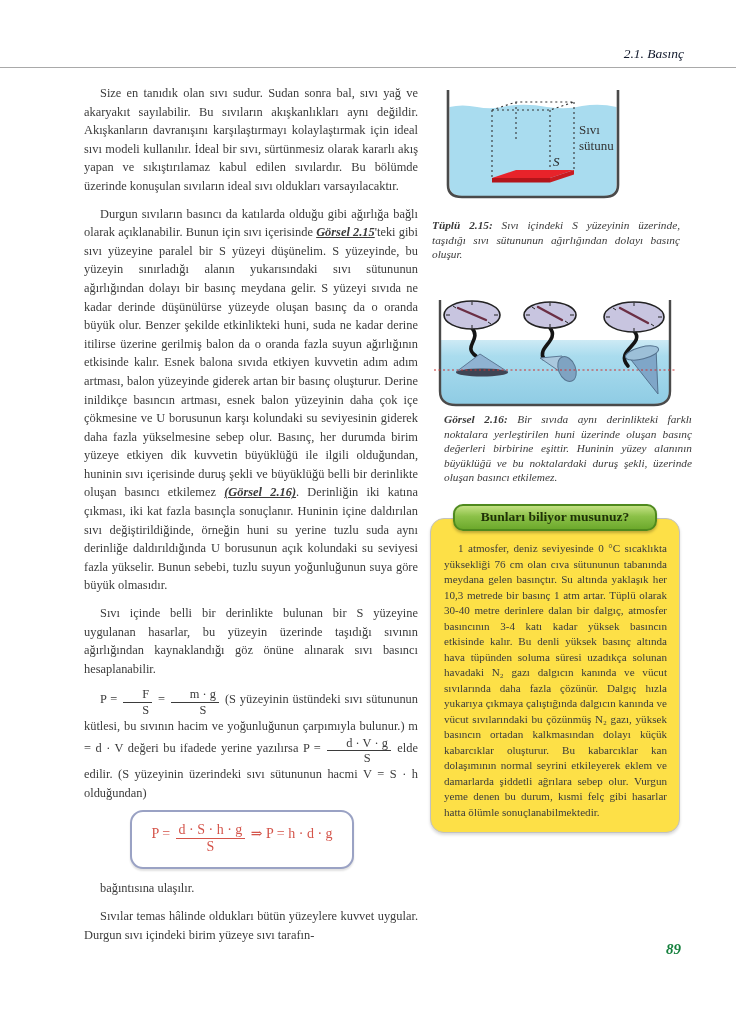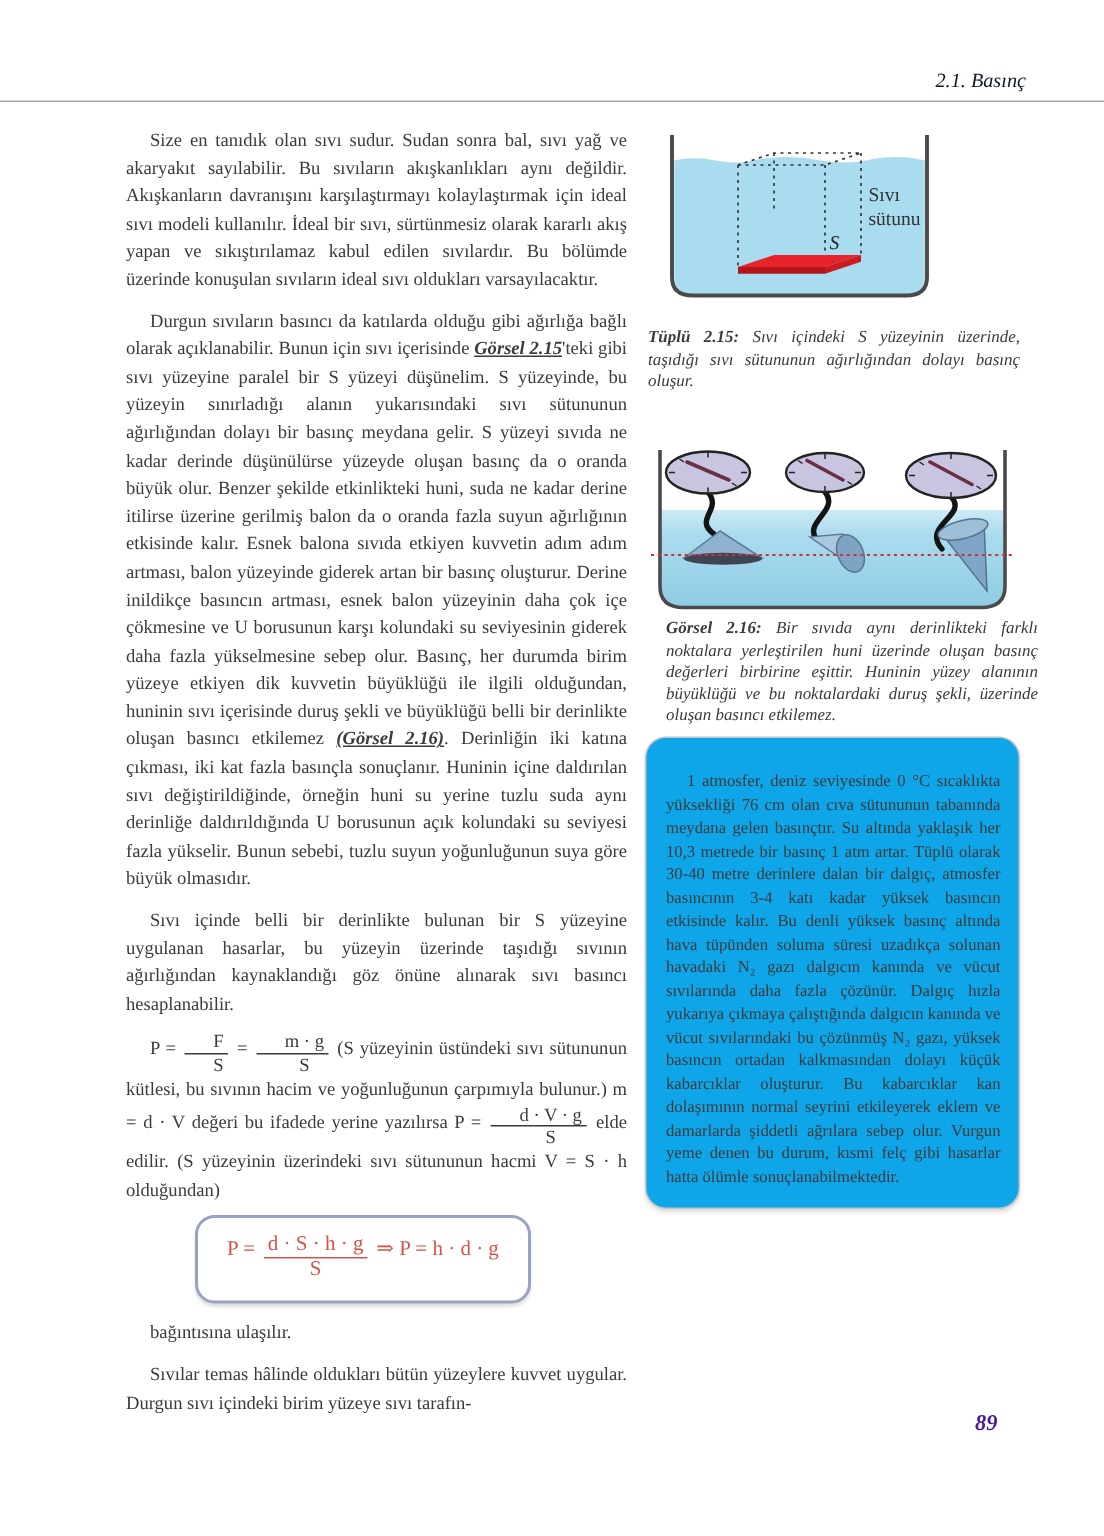--- a/index.html
+++ b/index.html
@@ -21,23 +21,23 @@
   .after-box{margin:4px 0 10px 0;text-indent:0;}
   
   .fig1-svg{position:absolute;left:432px;top:86px;width:246px;height:120px;}
   .fig2-svg{position:absolute;left:432px;top:296px;width:246px;height:112px;}
   .caption{position:absolute;left:432px;width:248px;font-size:11.3px;line-height:14.6px;font-style:italic;text-align:justify;color:#3a3a3a;}
   .caption .cap-bold{font-weight:bold;}
   #caption1{top:218px;}
   #caption2{top:412px;margin-left:12px;}
   .infobox-wrap{position:absolute;left:430px;top:504px;width:250px;}
   .info-pill{position:relative;z-index:2;width:188px;margin:0 auto;text-align:center;font-weight:bold;font-size:13.5px;color:#1f3107;background:linear-gradient(#c3e183,#8cc148 45%,#6ca92c);border:2px solid #4f8a1e;border-radius:10px;padding:3px 6px 4px 6px;box-shadow:0 2px 3px rgba(0,0,0,0.25);}
-  .info-body{position:relative;z-index:1;margin-top:-13px;background:#0ea5e9;border:1.5px solid #c2c2c2;border-radius:14px;box-shadow:0 2px 3px rgba(0,0,0,0.15);padding:22px 12px 12px 13px;font-size:11.1px;line-height:15.5px;text-align:justify;color:#3b3b3b;}
+  .info-body{position:relative;z-index:1;margin-top:-13px;background:#fde047;border:1.5px solid #c2c2c2;border-radius:14px;box-shadow:0 2px 3px rgba(0,0,0,0.15);padding:22px 12px 12px 13px;font-size:11.1px;line-height:15.5px;text-align:justify;color:#3b3b3b;}
   .info-body .indent{text-indent:14px;}
-  .page-num{position:absolute;left:650px;top:941px;font-weight:bold;font-style:italic;font-size:15px;color:#4c1d95;}
+  .page-num{position:absolute;left:666px;top:941px;font-weight:bold;font-style:italic;font-size:15px;color:#15803d;}
   svg text{font-family:"Liberation Serif","DejaVu Serif",serif;}
 </style>
 </head>
 <body>
 
 <div id="page">
 
   <div class="header-title">2.1. Basınç</div>
   <div class="header-rule"></div>
 
@@ -152,20 +152,21 @@
         <line x1="219" y1="28" x2="222" y2="30" stroke="#222" stroke-width="1"></line>
       </g>
     </g>
   </svg>
 
   <div class="caption" id="caption2">
     <span class="cap-bold">Görsel 2.16:</span><span> Bir sıvıda aynı derinlikteki farklı noktalara yerleştirilen huni üzerinde oluşan basınç değerleri birbirine eşittir. Huninin yüzey alanının büyüklüğü ve bu noktalardaki duruş şekli, üzerinde oluşan basıncı etkilemez.</span>
   </div>
 
   <div class="infobox-wrap">
+    <div class="info-pill">Bunları biliyor musunuz?</div>
     <div class="info-body">
       <div class="indent">1 atmosfer, deniz seviyesinde 0 °C sıcaklıkta yüksekliği 76 cm olan cıva sütununun tabanında meydana gelen basınçtır. Su altında yaklaşık her 10,3 metrede bir basınç 1 atm artar. Tüplü olarak 30-40 metre derinlere dalan bir dalgıç, atmosfer basıncının 3-4 katı kadar yüksek basıncın etkisinde kalır. Bu denli yüksek basınç altında hava tüpünden soluma süresi uzadıkça solunan havadaki N₂ gazı dalgıcın kanında ve vücut sıvılarında daha fazla çözünür. Dalgıç hızla yukarıya çıkmaya çalıştığında dalgıcın kanında ve vücut sıvılarındaki bu çözünmüş N₂ gazı, yüksek basıncın ortadan kalkmasından dolayı küçük kabarcıklar oluşturur. Bu kabarcıklar kan dolaşımının normal seyrini etkileyerek eklem ve damarlarda şiddetli ağrılara sebep olur. Vurgun yeme denen bu durum, kısmi felç gibi hasarlar hatta ölümle sonuçlanabilmektedir.</div>
     </div>
   </div>
 
   <div class="page-num">89</div>
 
 </div>
 
 </body></html>

